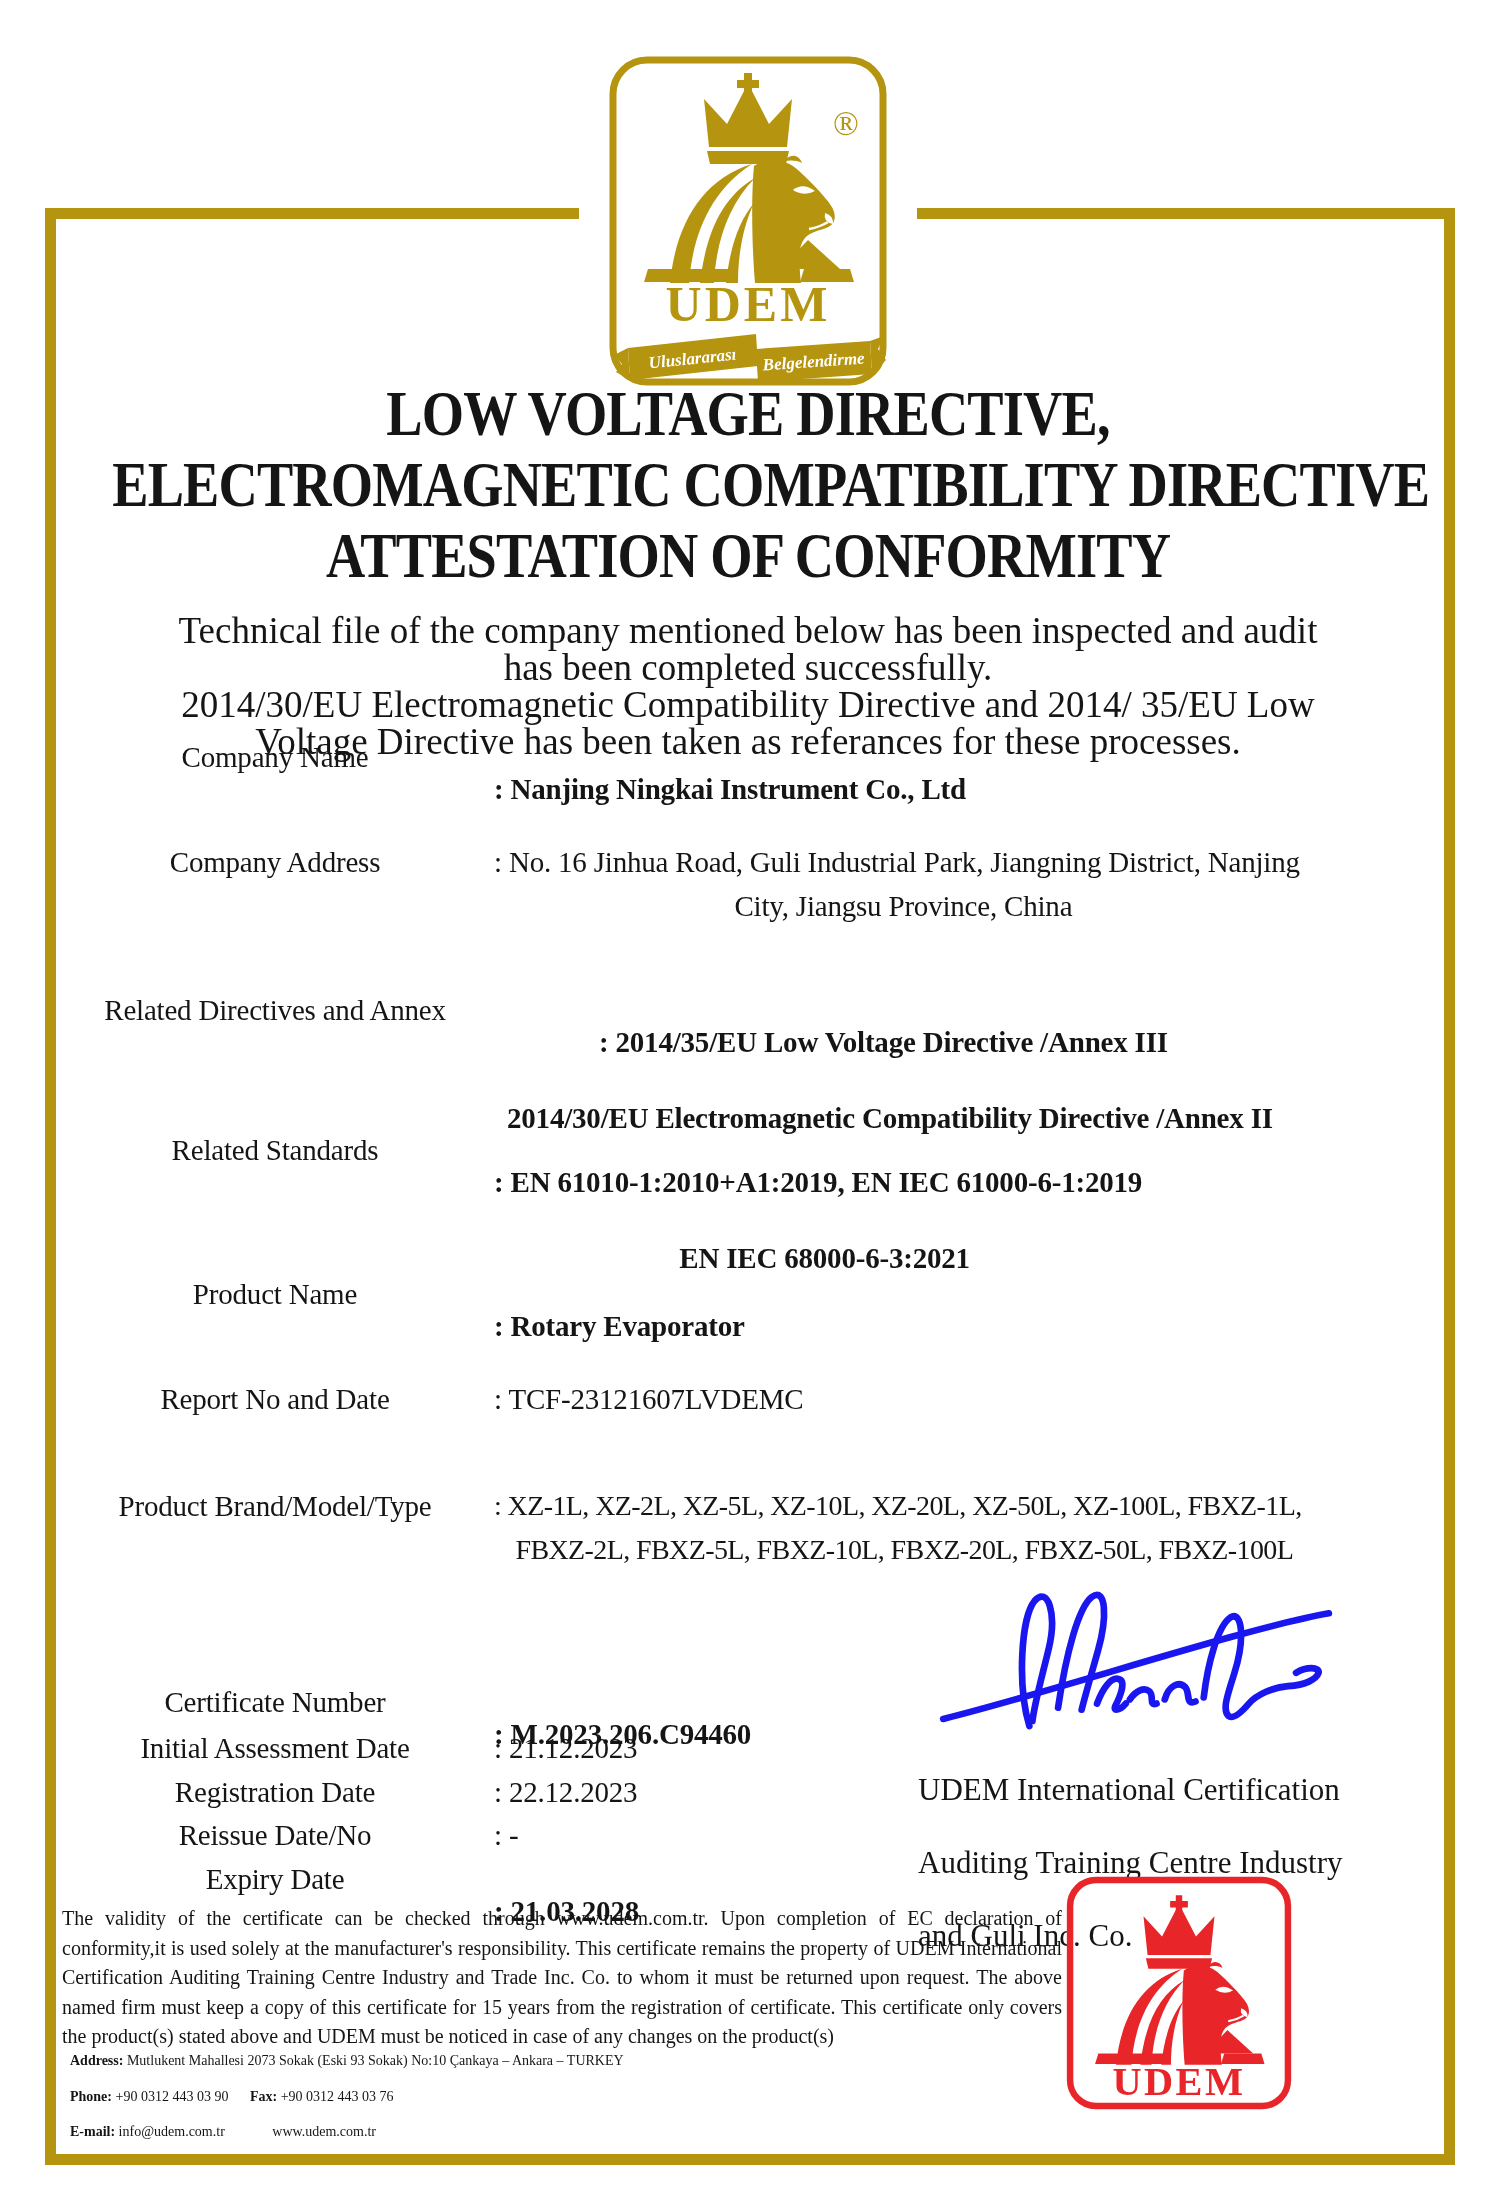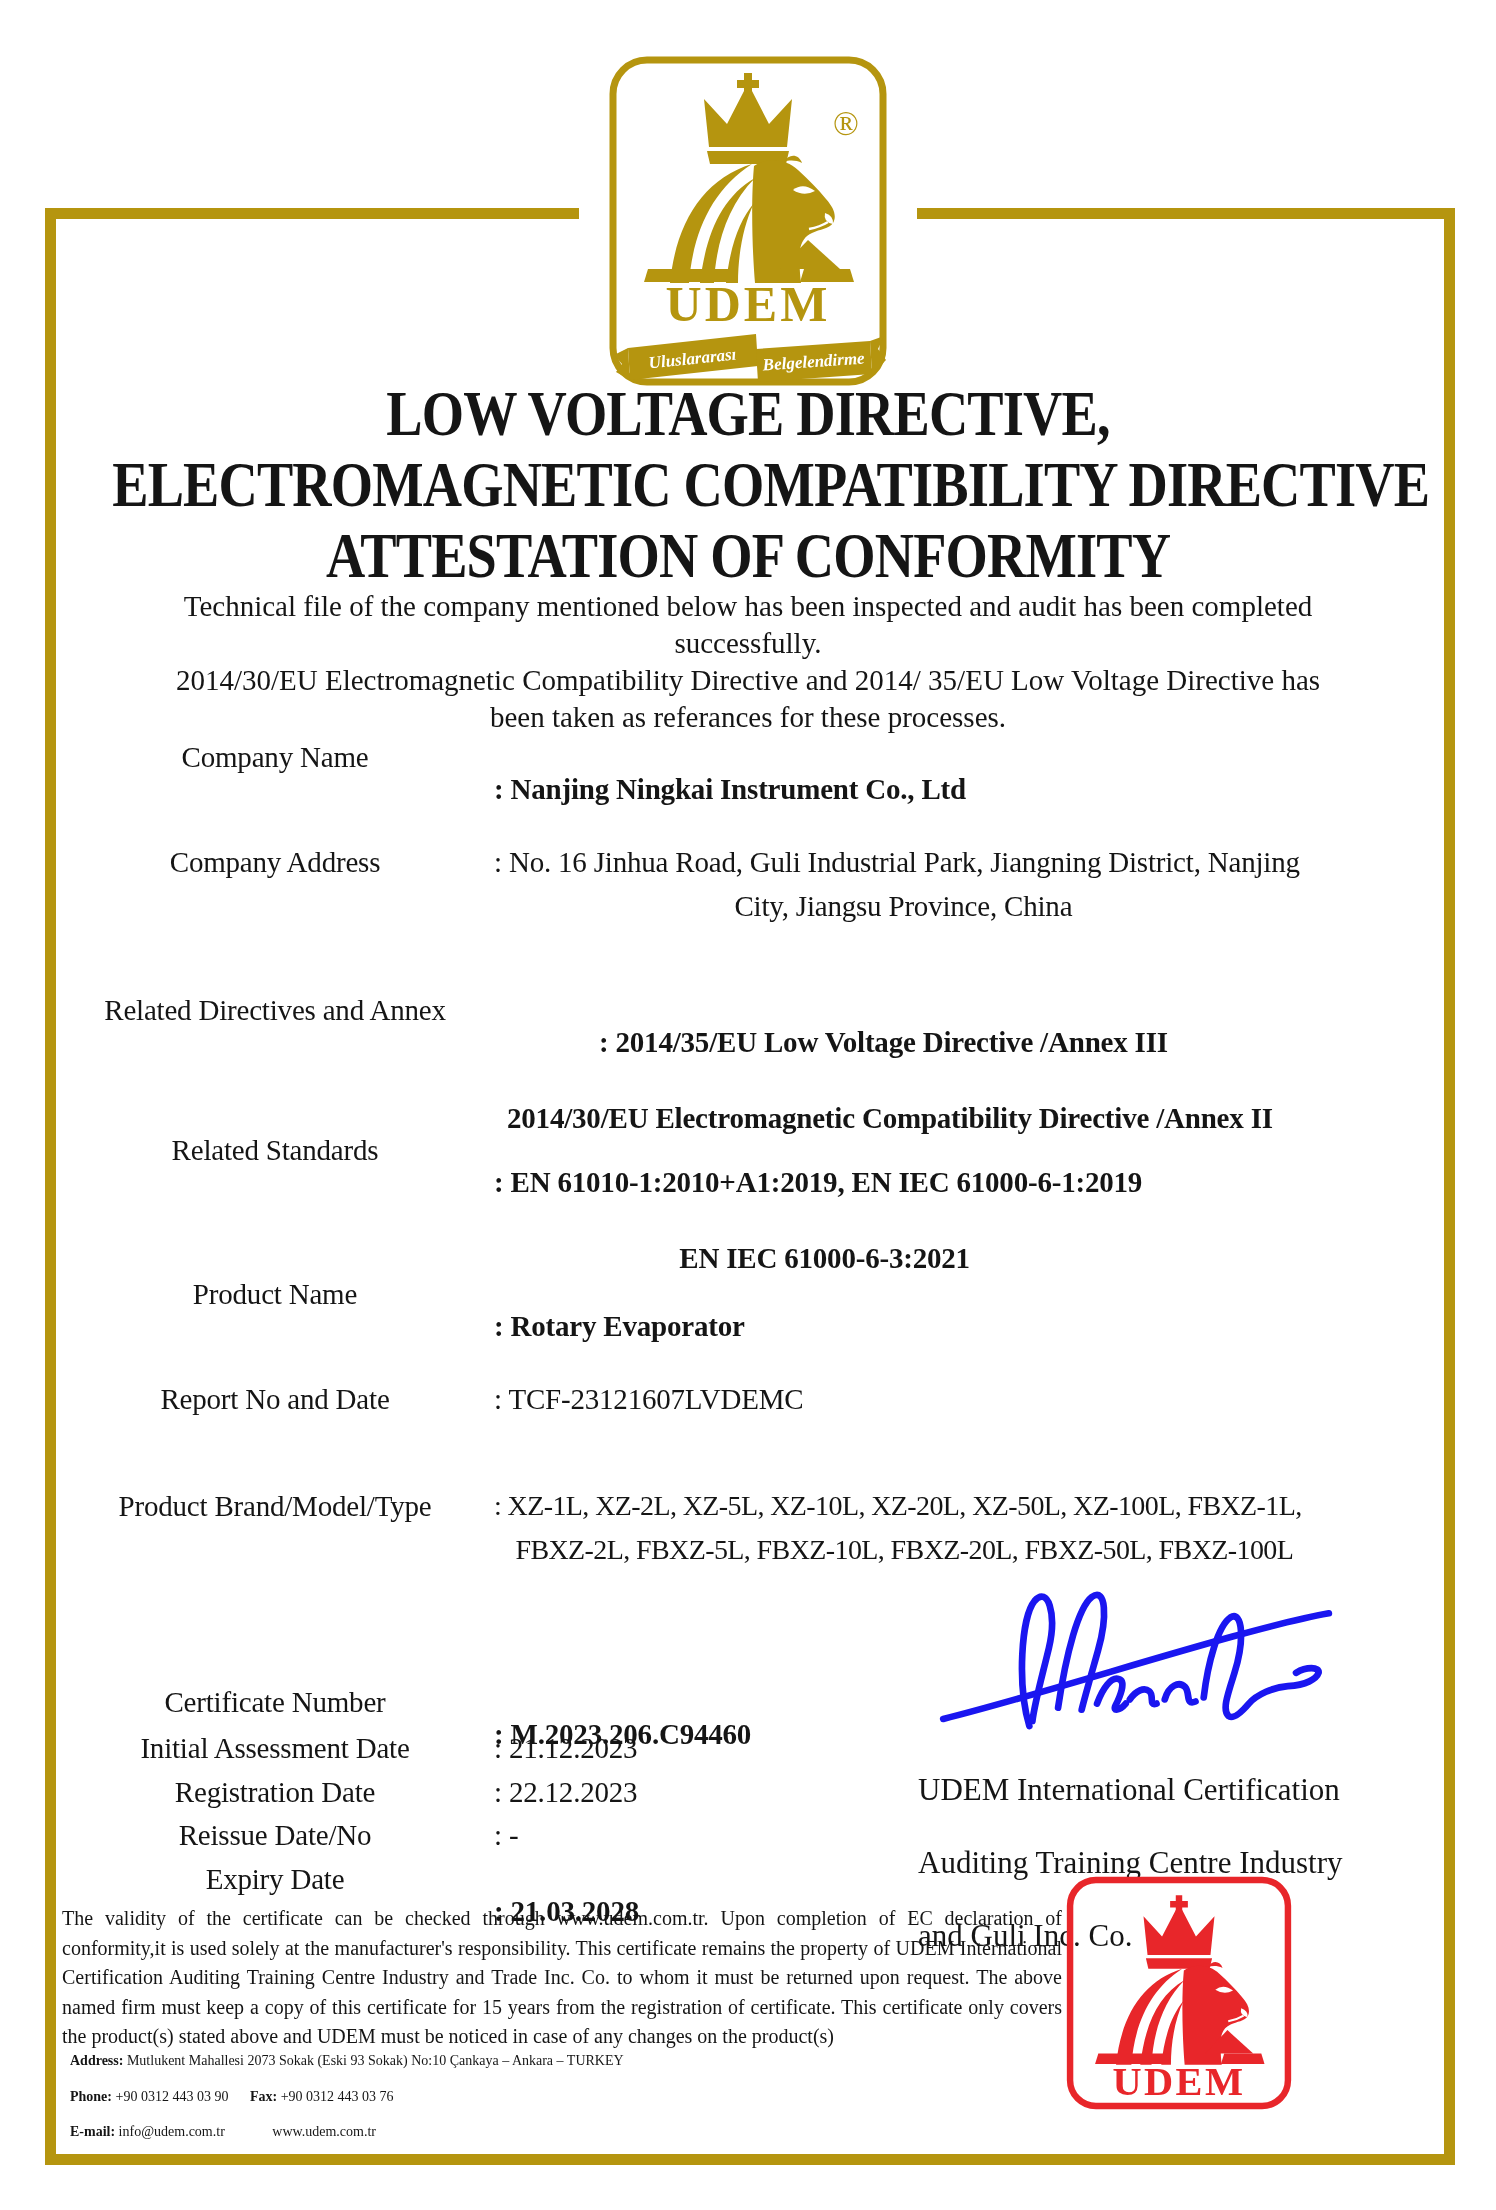--- a/index.html
+++ b/index.html
@@ -46,22 +46,22 @@
   .title-line{
     display:block;
     font-weight:bold;
     font-size:64px;line-height:71px;
     letter-spacing:-1px;
     white-space:nowrap;
     transform:scaleX(0.85);
     transform-origin:50% 50%;
   }
   .intro{
-    position:absolute;top:588px;left:78px;width:1340px;
-    text-align:center;font-size:29px;line-height:37px;
+    position:absolute;top:612px;left:78px;width:1340px;
+    text-align:center;font-size:37px;line-height:37px;
   }
   .intro p{margin:0 auto;max-width:1150px;}
 
   .row{
     position:absolute;left:56px;
     font-size:29px;line-height:44px;letter-spacing:-0.2px;
     white-space:nowrap;
     text-align:center;
   }
   .flabel{display:inline-block;width:438px;vertical-align:top;white-space:nowrap;}
@@ -157,21 +157,21 @@
   <div class="row" style="top:735px">
     <span class="flabel">Company Name</span><span class="fvalue boldv"><span class="vline">: Nanjing Ningkai Instrument Co., Ltd</span></span>
   </div>
   <div class="row" style="top:840px">
     <span class="flabel">Company Address</span><span class="fvalue"><span class="vline">: No. 16 Jinhua Road, Guli Industrial Park, Jiangning District, Nanjing</span><span class="vline">City, Jiangsu Province, China</span></span>
   </div>
   <div class="row" style="top:988px">
     <span class="flabel">Related Directives and Annex</span><span class="fvalue boldv"><span class="vline">: 2014/35/EU Low Voltage Directive /Annex III</span><span class="vline">2014/30/EU Electromagnetic Compatibility Directive /Annex II</span></span>
   </div>
   <div class="row" style="top:1128px">
-    <span class="flabel">Related Standards</span><span class="fvalue boldv"><span class="vline">: EN 61010-1:2010+A1:2019, EN IEC 61000-6-1:2019</span><span class="vline">EN IEC 61000-6-3:2021</span></span>
+    <span class="flabel">Related Standards</span><span class="fvalue boldv"><span class="vline">: EN 61010-1:2010+A1:2019, EN IEC 61000-6-1:2019</span><span class="vline">EN IEC 68000-6-3:2021</span></span>
   </div>
   <div class="row" style="top:1272px">
     <span class="flabel">Product Name</span><span class="fvalue boldv"><span class="vline">: Rotary Evaporator</span></span>
   </div>
   <div class="row" style="top:1377px">
     <span class="flabel">Report No and Date</span><span class="fvalue"><span class="vline">: TCF-23121607LVDEMC</span></span>
   </div>
   <div class="row tight" style="top:1484px">
     <span class="flabel">Product Brand/Model/Type</span><span class="fvalue"><span class="vline">: XZ-1L, XZ-2L, XZ-5L, XZ-10L, XZ-20L, XZ-50L, XZ-100L, FBXZ-1L,</span><span class="vline">FBXZ-2L, FBXZ-5L, FBXZ-10L, FBXZ-20L, FBXZ-50L, FBXZ-100L</span></span>
   </div>

